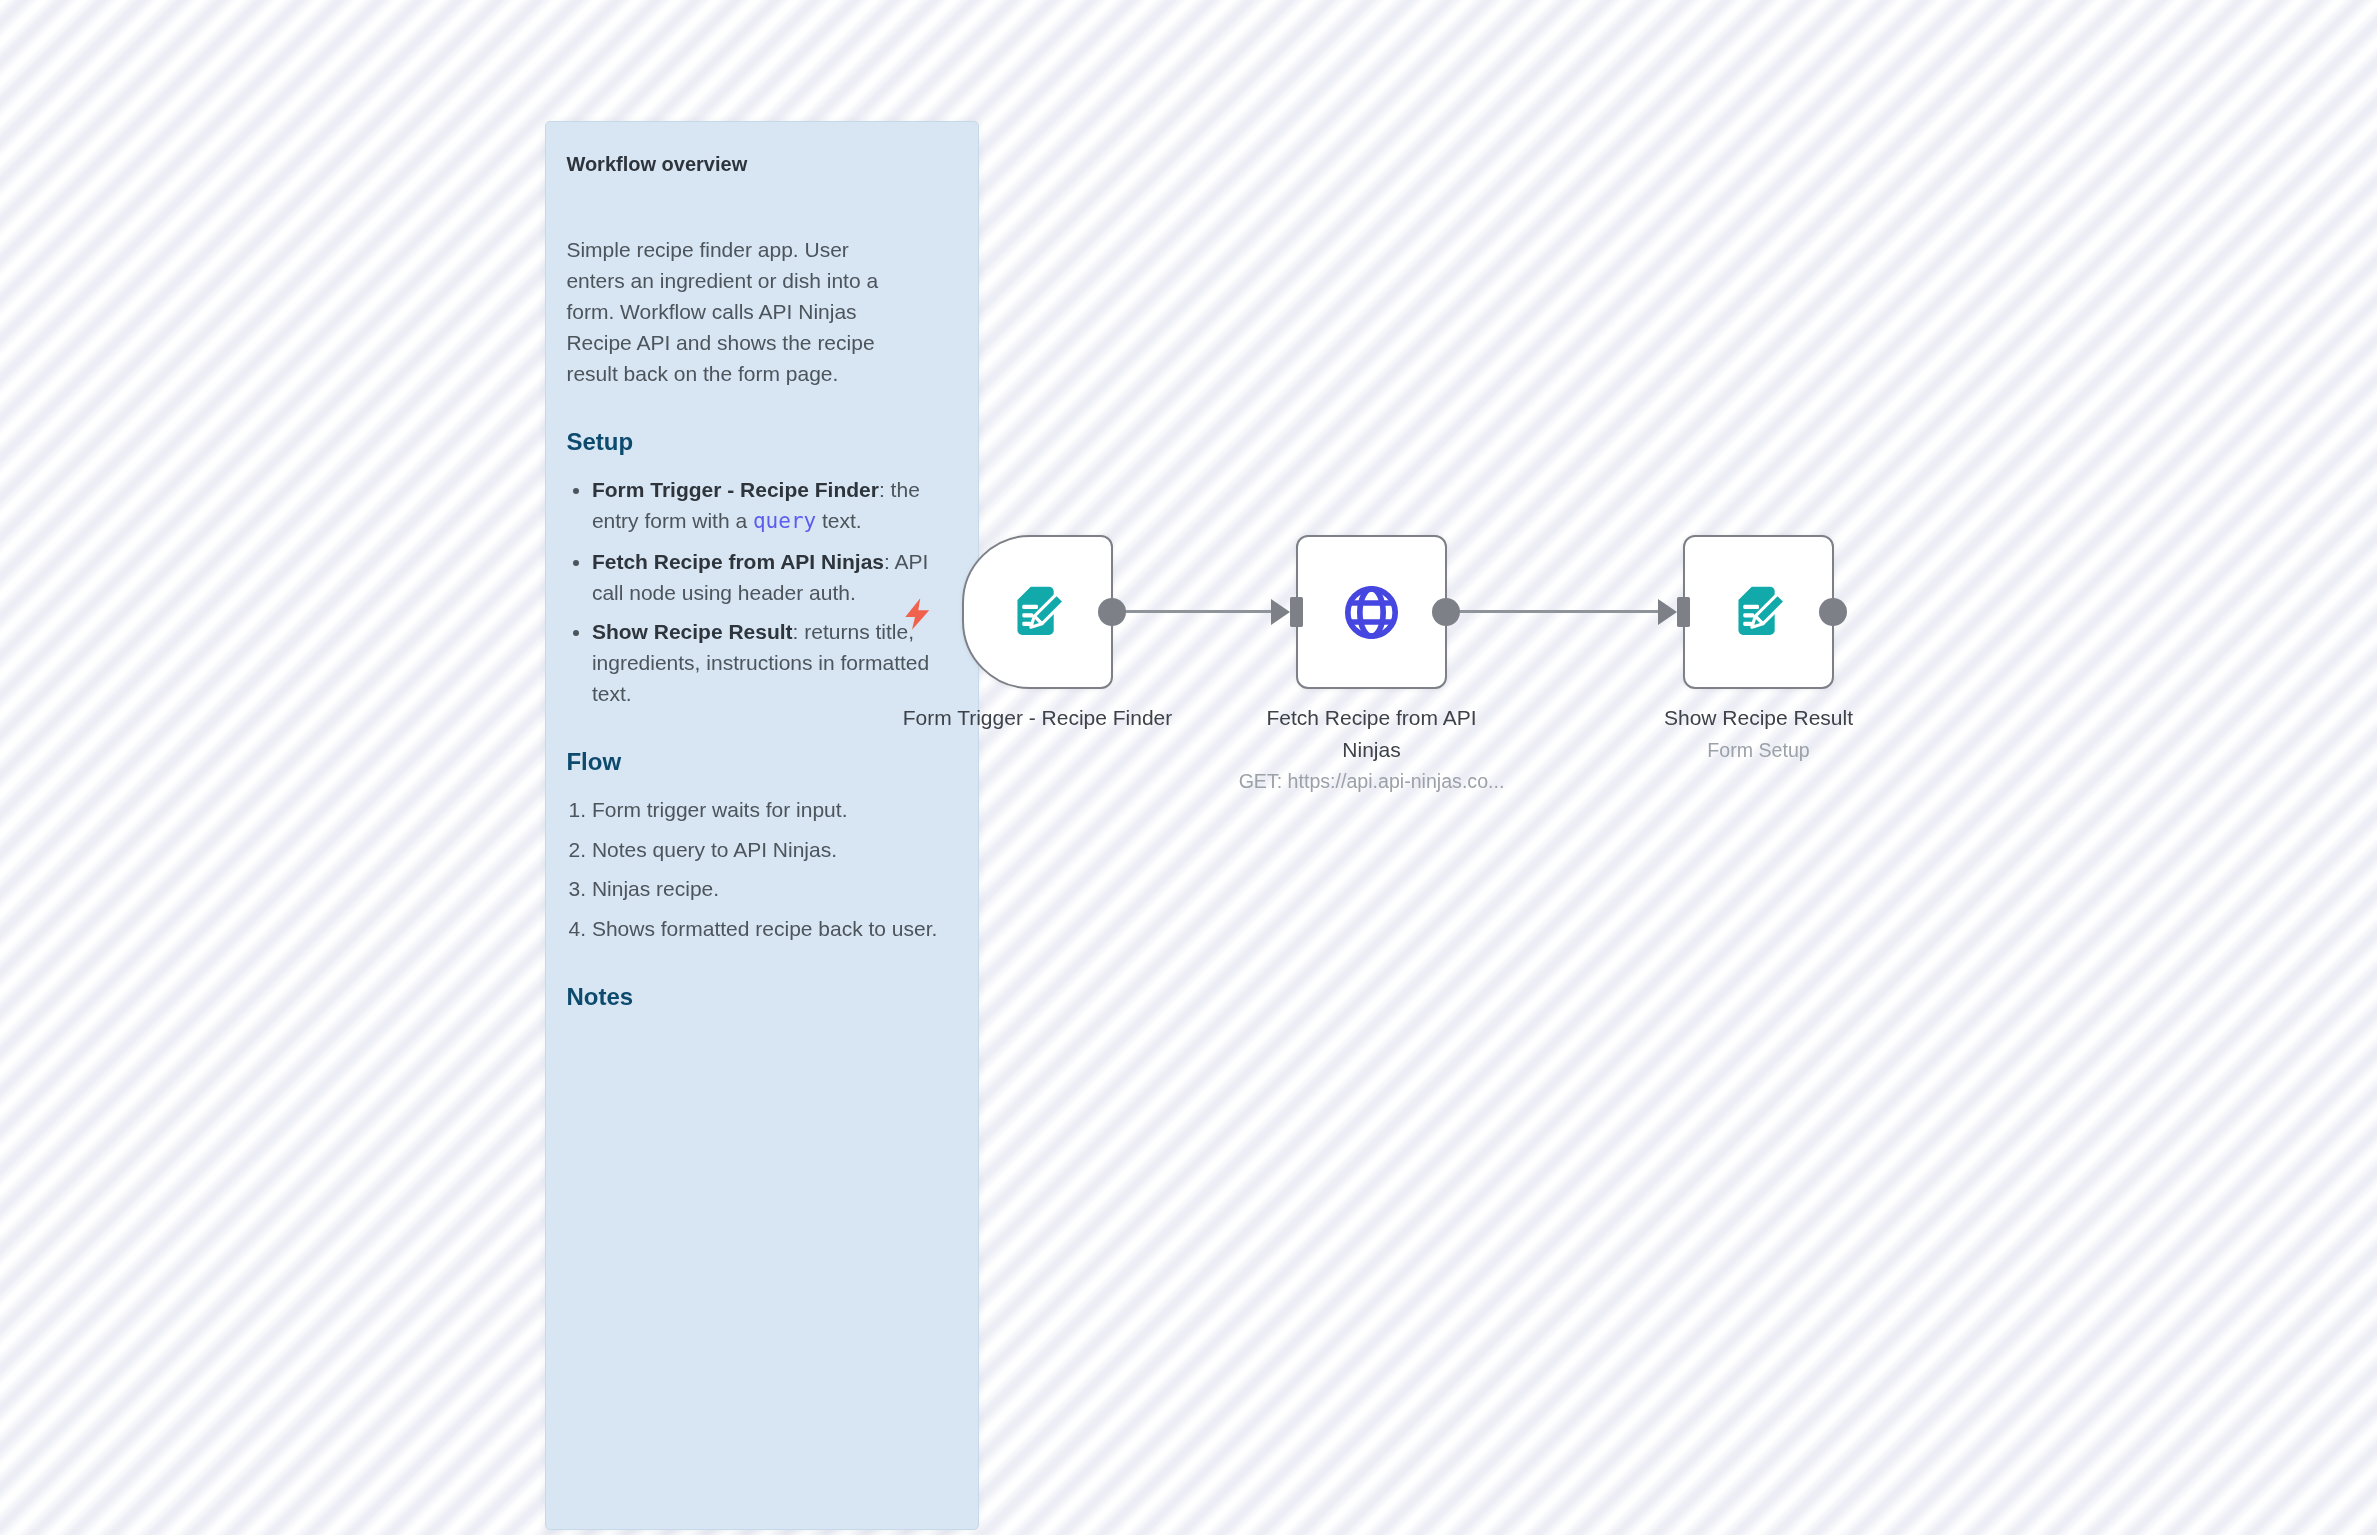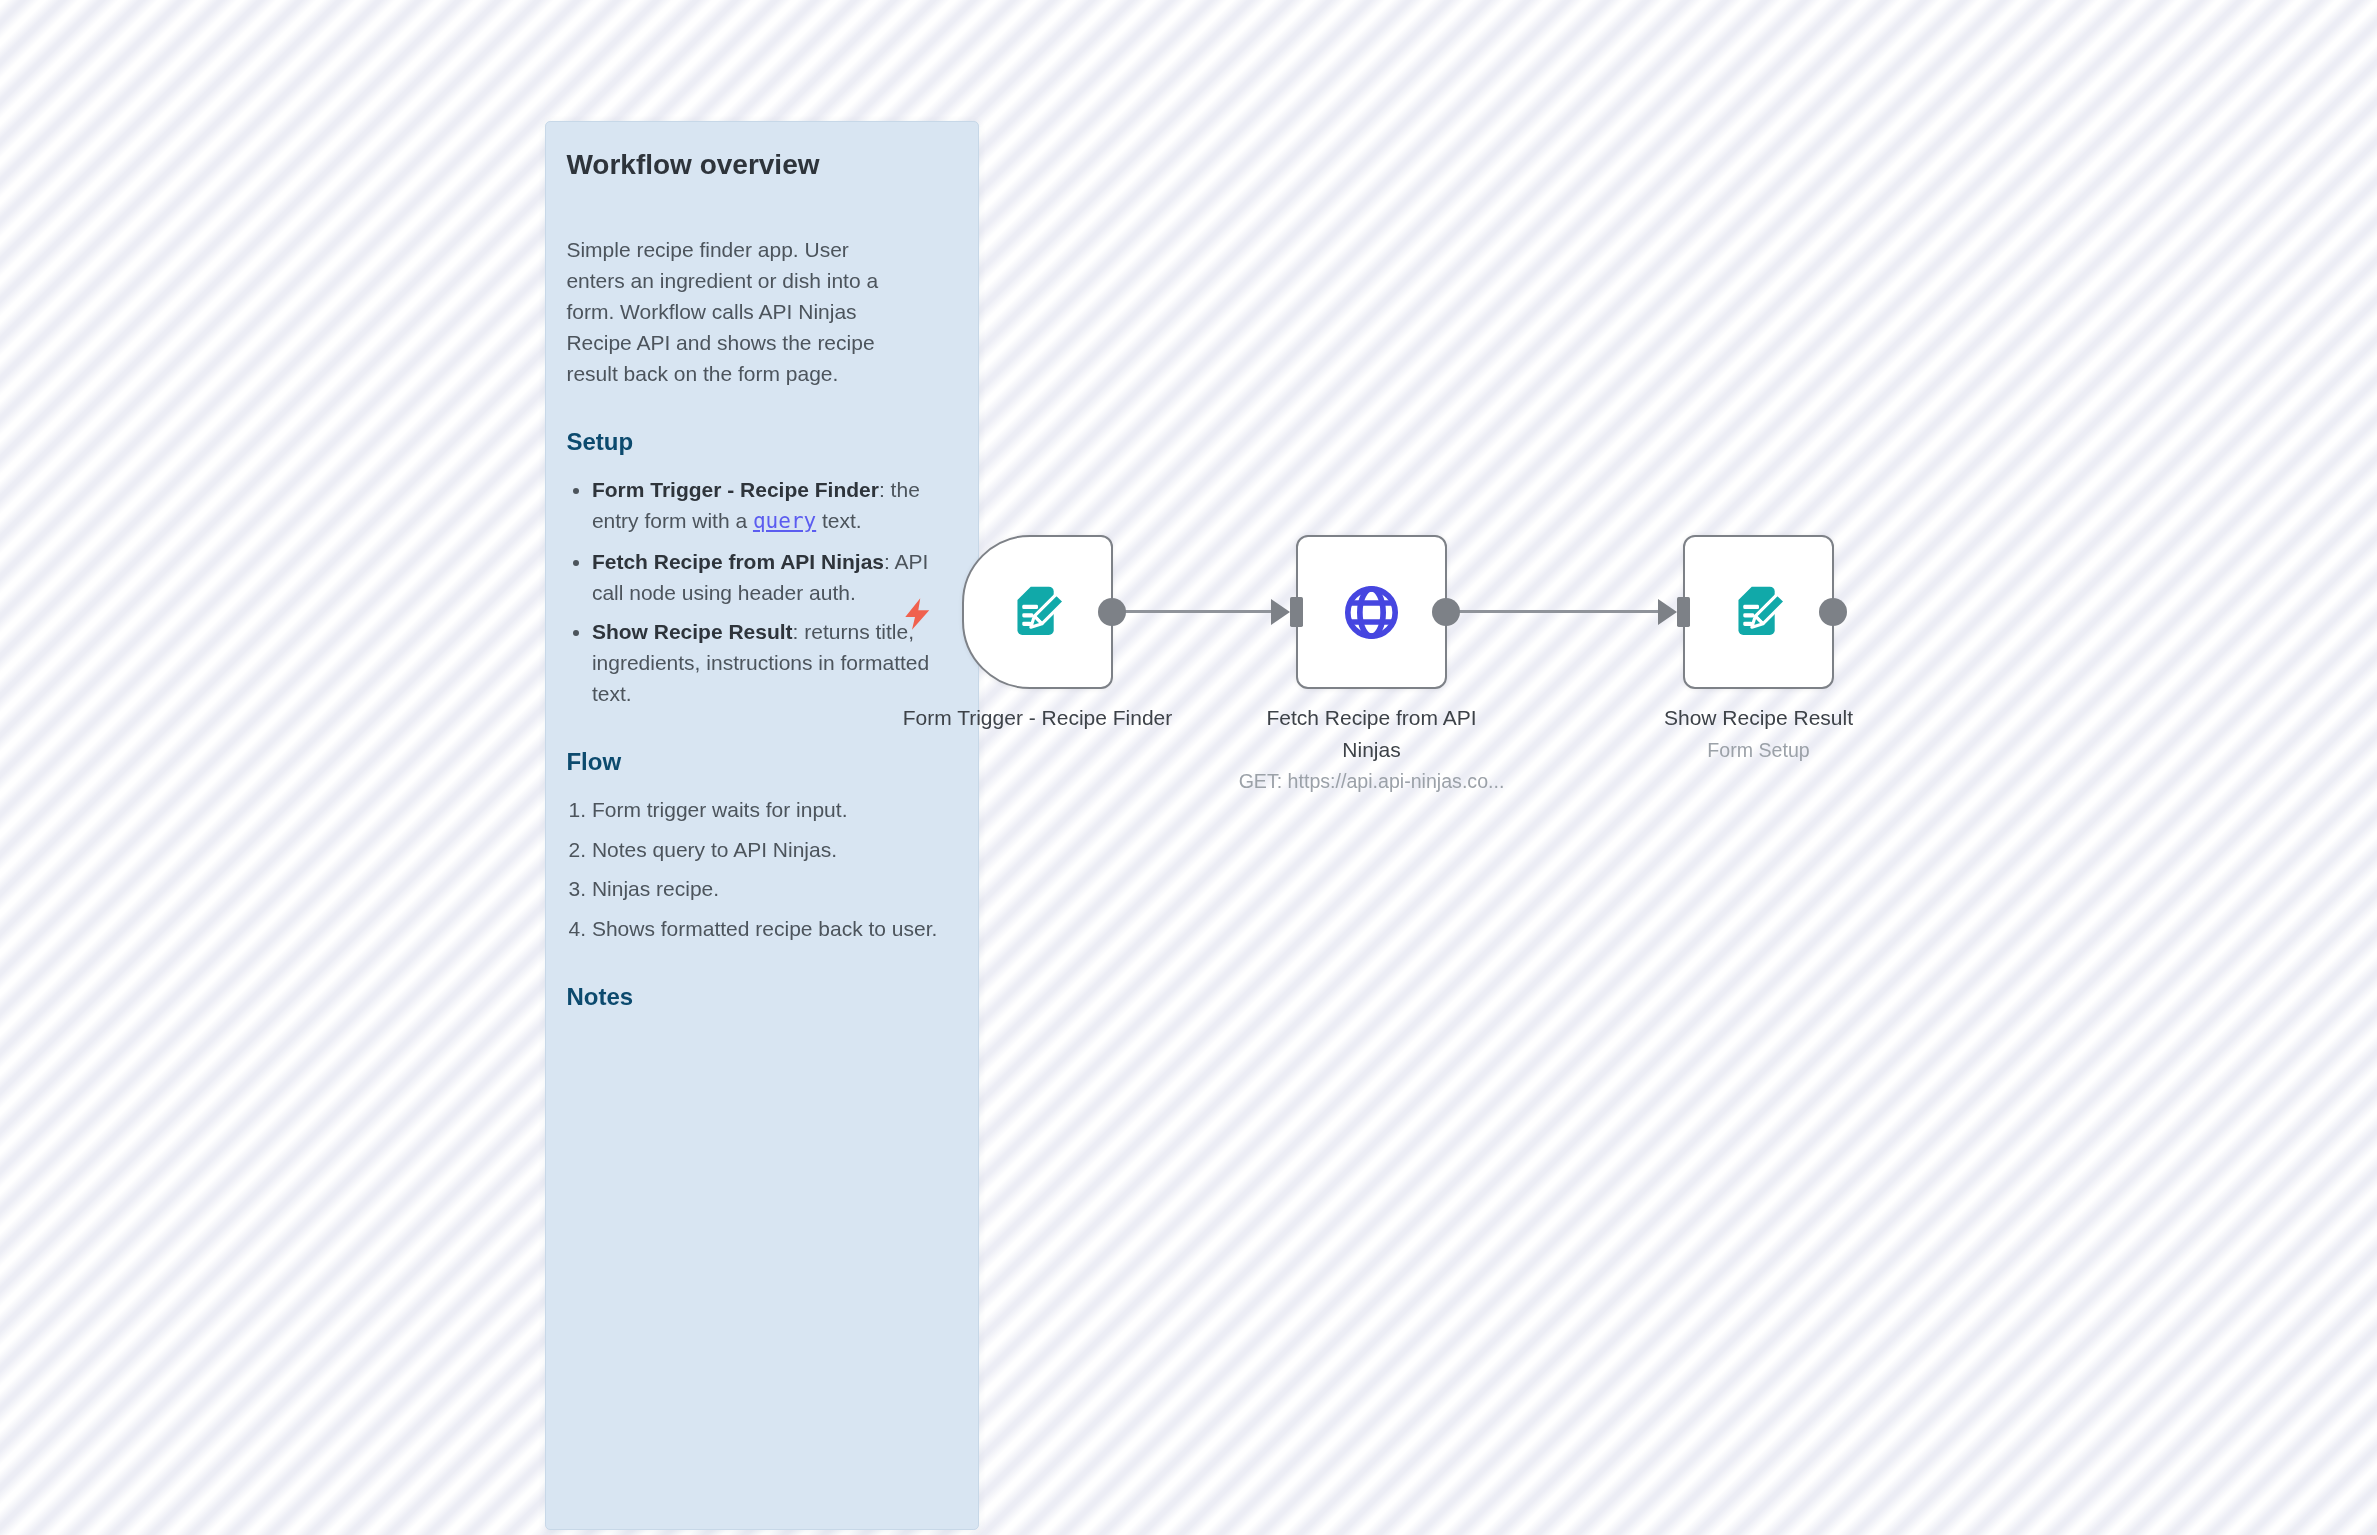--- a/index.html
+++ b/index.html
@@ -18,35 +18,35 @@
     background:#d8e5f2;
     border:0.9px solid #c7d8e8;
     border-radius:5.1px;
     box-shadow:0 1.7px 8.5px rgba(40,60,90,.06);
     padding:20.4px 20.4px 20.4px 20.4px;
     color:#4c545c;
     font-size:21px;line-height:31px;
   }
   .sticky h1{
     margin:1.7px 0 0 0;
-    font-size:28px;line-height:41px;font-weight:700;color:#2e343b;
+    font-size:20px;line-height:41px;font-weight:700;color:#2e343b;
   }
   .sticky h2{
     margin:37px 0 17px 0;
     font-size:24px;line-height:31px;font-weight:700;color:#0c4a6e;
   }
   .sticky p{margin:0;max-width:345px;}
   .sticky .intro{margin-top:49px;}
   .sticky .after-h{margin-top:17px;}
   .sticky ul,.sticky ol{margin:0;padding:0 0 0 25.5px;max-width:367px;}
   .sticky li{margin-bottom:8.5px;}
   .sticky b{color:#2e343b;font-weight:700;}
   .sticky code{
     font-family:"DejaVu Sans Mono",monospace;
-    color:#5b5cf0;font-size:21px;text-decoration:underline;
+    color:#5b5cf0;font-size:21px;
   }
 
   
   .n8n-node{
     position:absolute;top:535px;width:151px;height:154px;
     box-sizing:border-box;
     background:#ffffff;
     border:2.6px solid #7d8187;
     border-radius:12px;
     box-shadow:0 0.9px 4.3px rgba(60,64,75,.08);

